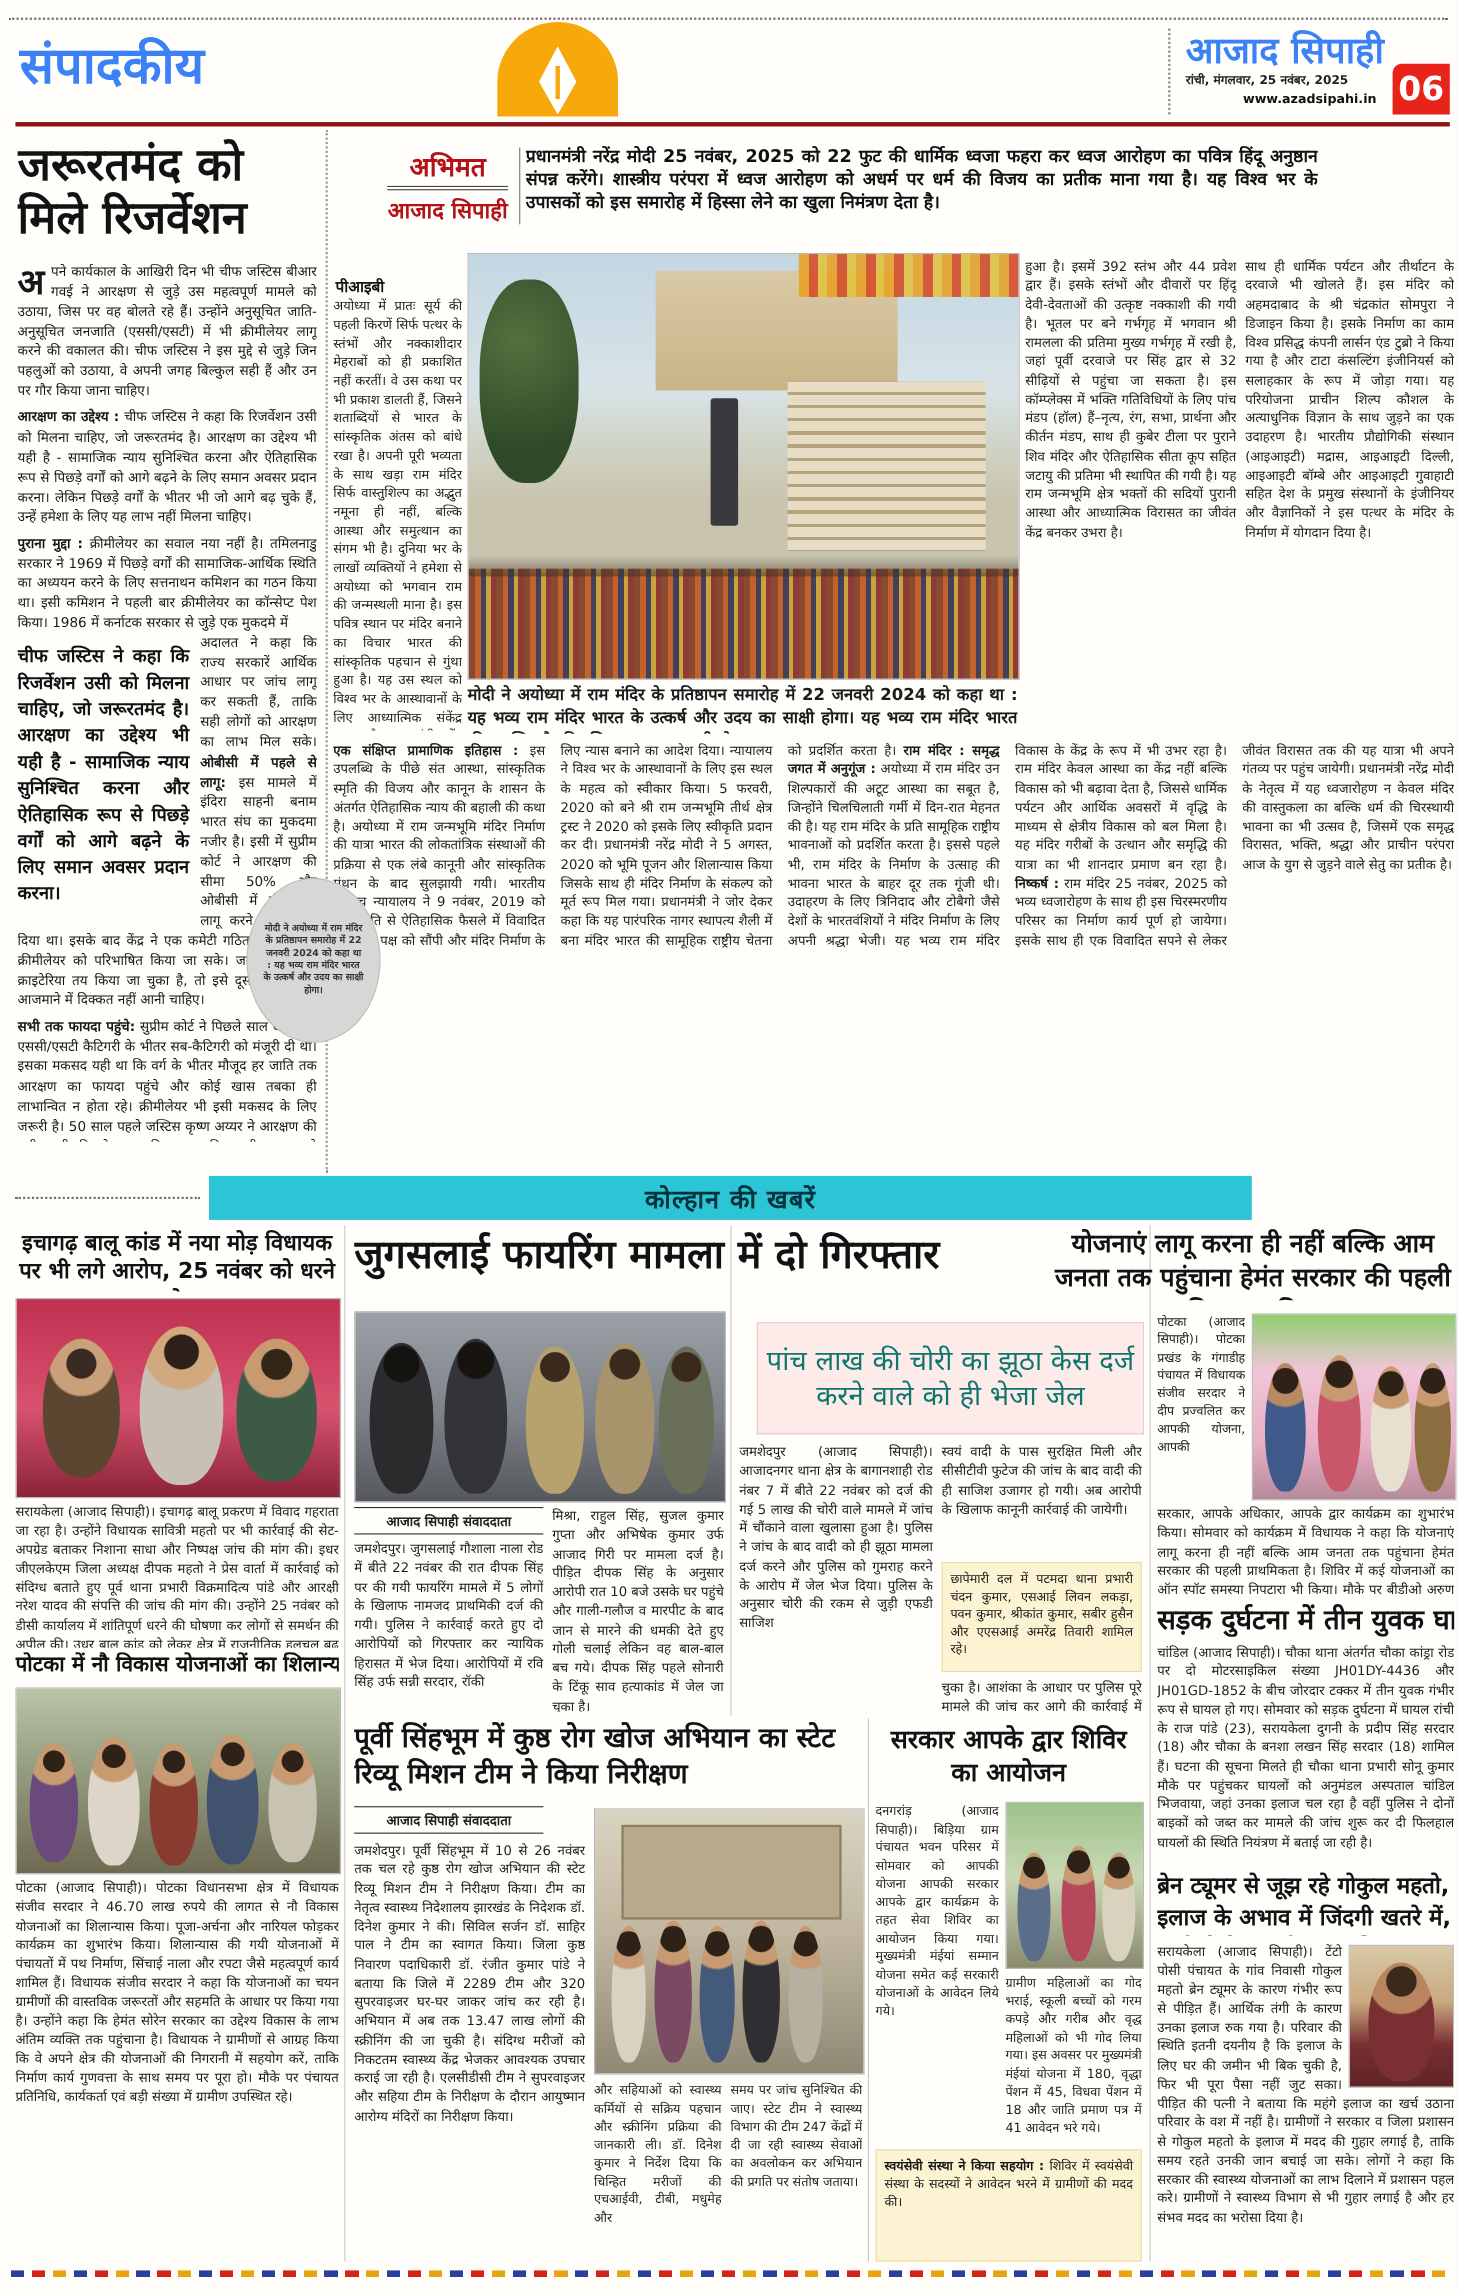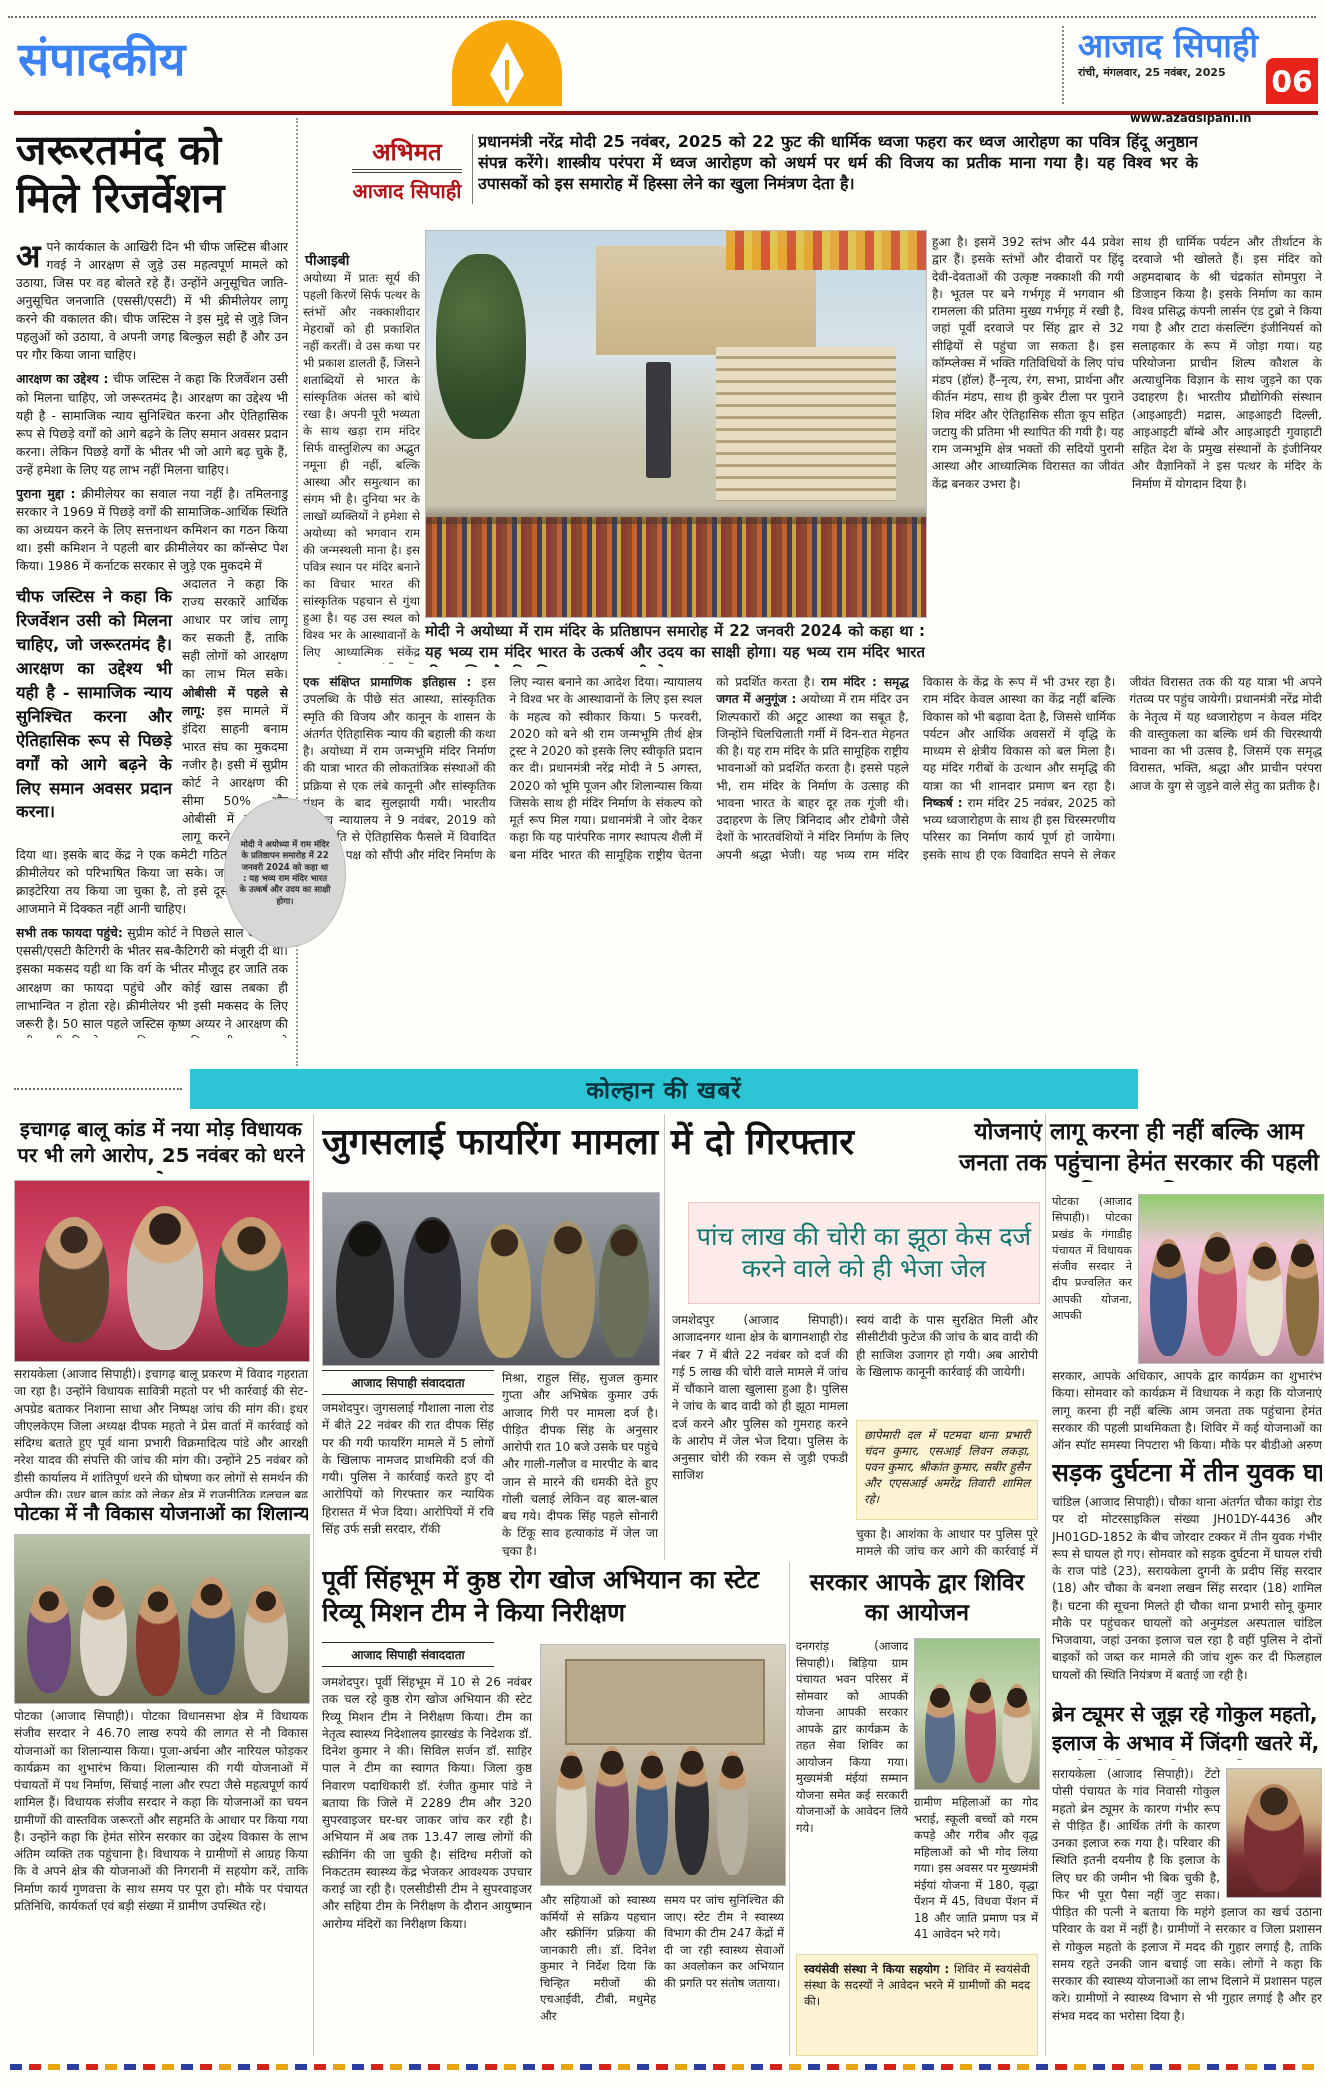--- a/index.html
+++ b/index.html
@@ -51,21 +51,21 @@
     <div class="abs" style="left:0;top:0;width:110px;height:150px;background:#f7a80b;border-radius:55px 55px 8px 8px;">
       <div class="abs" style="left:38px;top:22px;width:34px;height:62px;background:#ffffff;
            clip-path:polygon(50% 0,100% 52%,50% 100%,0 52%);"></div>
       <div class="abs" style="left:53px;top:40px;width:4px;height:30px;background:#f7a80b;"></div>
     </div>
   </div>
 
   <div class="abs" style="left:1062px;top:26px;height:78px;border-left:2px dotted #888;"></div>
   <div class="abs red bold" style="left:1078px;top:22px;font-size:33px;white-space:nowrap;">आजाद सिपाही</div>
   <div class="abs bold" style="left:1078px;top:64px;font-size:11px;color:#222;">रांची, मंगलवार, 25 नवंबर, 2025</div>
-  <div class="abs bold" style="left:1130px;top:83px;font-size:11.5px;color:#111;margin-top:28px;">www.azadsipahi.in</div>
+  <div class="abs bold" style="left:1130px;top:83px;font-size:11.5px;color:#111;">www.azadsipahi.in</div>
   <div class="abs pgnum" style="left:1266px;top:58px;width:52px;height:46px;">06</div>
 
   <div class="abs maroon-rule" style="left:14px;top:111px;width:1304px;"></div>
 
   <div class="abs headline clip" style="left:16px;top:126px;width:272px;height:104px;font-size:41px;line-height:1.18;">जरूरतमंद को मिले रिजर्वेशन</div>
 
   <div class="abs jt clip" style="left:16px;top:238px;width:272px;height:800px;font-size:12.3px;line-height:1.47;">
     <span class="bold" style="float:left;font-size:32px;line-height:0.9;padding:4px 6px 0 0;">अ</span>
     <span>पने कार्यकाल के आखिरी दिन भी चीफ जस्टिस बीआर गवई ने आरक्षण से जुड़े उस महत्वपूर्ण मामले को उठाया, जिस पर वह बोलते रहे हैं। उन्होंने अनुसूचित जाति-अनुसूचित जनजाति (एससी/एसटी) में भी क्रीमीलेयर लागू करने की वकालत की। चीफ जस्टिस ने इस मुद्दे से जुड़े जिन पहलुओं को उठाया, वे अपनी जगह बिल्कुल सही हैं और उन पर गौर किया जाना चाहिए।</span>
     <p style="margin:6px 0 0 0;"><b>आरक्षण का उद्देश्य :</b> <span>चीफ जस्टिस ने कहा कि रिजर्वेशन उसी को मिलना चाहिए, जो जरूरतमंद है। आरक्षण का उद्देश्य भी यही है - सामाजिक न्याय सुनिश्चित करना और ऐतिहासिक रूप से पिछड़े वर्गों को आगे बढ़ने के लिए समान अवसर प्रदान करना। लेकिन पिछड़े वर्गों के भीतर भी जो आगे बढ़ चुके हैं, उन्हें हमेशा के लिए यह लाभ नहीं मिलना चाहिए।</span></p>
@@ -164,21 +164,21 @@
     <div class="figure" style="left:55%;top:42%;width:14%;height:54%;background:radial-gradient(circle at 50% 13%,#2e2118 10%,#c79a72 11% 20%,#2f2f33 22%);"></div>
     <div class="figure" style="left:72%;top:44%;width:13%;height:52%;background:radial-gradient(circle at 50% 13%,#2e2118 10%,#c79a72 11% 20%,#b5b0a0 22%);"></div>
   </div>
   <div class="abs jt clip bodytxt" style="left:322px;top:1674px;width:210px;height:382px;">जमशेदपुर। पूर्वी सिंहभूम में 10 से 26 नवंबर तक चल रहे कुष्ठ रोग खोज अभियान की स्टेट रिव्यू मिशन टीम ने निरीक्षण किया। टीम का नेतृत्व स्वास्थ्य निदेशालय झारखंड के निदेशक डॉ. दिनेश कुमार ने की। सिविल सर्जन डॉ. साहिर पाल ने टीम का स्वागत किया। जिला कुष्ठ निवारण पदाधिकारी डॉ. रंजीत कुमार पांडे ने बताया कि जिले में 2289 टीम और 320 सुपरवाइजर घर-घर जाकर जांच कर रही है। अभियान में अब तक 13.47 लाख लोगों की स्क्रीनिंग की जा चुकी है। संदिग्ध मरीजों को निकटतम स्वास्थ्य केंद्र भेजकर आवश्यक उपचार कराई जा रही है। एलसीडीसी टीम ने सुपरवाइजर और सहिया टीम के निरीक्षण के दौरान आयुष्मान आरोग्य मंदिरों का निरीक्षण किया।</div>
   <div class="abs jt clip bodytxt" style="left:540px;top:1892px;width:116px;height:164px;font-size:11.5px;">और सहियाओं को स्वास्थ्य कर्मियों से सक्रिय पहचान और स्क्रीनिंग प्रक्रिया की जानकारी ली। डॉ. दिनेश कुमार ने निर्देश दिया कि चिन्हित मरीजों की एचआईवी, टीबी, मधुमेह और</div>
   <div class="abs jt clip bodytxt" style="left:664px;top:1892px;width:120px;height:164px;font-size:11.5px;">समय पर जांच सुनिश्चित की जाए। स्टेट टीम ने स्वास्थ्य विभाग की टीम 247 केंद्रों में दी जा रही स्वास्थ्य सेवाओं का अवलोकन कर अभियान की प्रगति पर संतोष जताया।</div>
 
   <div class="abs pinkbox" style="left:688px;top:1202px;width:350px;height:100px;font-size:25px;">पांच लाख की चोरी का झूठा केस दर्ज करने वाले को ही भेजा जेल</div>
   <div class="abs jt clip bodytxt" style="left:672px;top:1312px;width:176px;height:246px;">जमशेदपुर (आजाद सिपाही)। आजादनगर थाना क्षेत्र के बागानशाही रोड नंबर 7 में बीते 22 नवंबर को दर्ज की गई 5 लाख की चोरी वाले मामले में जांच में चौंकाने वाला खुलासा हुआ है। पुलिस ने जांच के बाद वादी को ही झूठा मामला दर्ज करने और पुलिस को गुमराह करने के आरोप में जेल भेज दिया। पुलिस के अनुसार चोरी की रकम से जुड़ी एफडी साजिश</div>
   <div class="abs jt clip bodytxt" style="left:856px;top:1312px;width:182px;height:104px;">स्वयं वादी के पास सुरक्षित मिली और सीसीटीवी फुटेज की जांच के बाद वादी की ही साजिश उजागर हो गयी। अब आरोपी के खिलाफ कानूनी कार्रवाई की जायेगी।</div>
-  <div class="abs yellowbox jt clip sm" style="left:856px;top:1420px;width:182px;height:100px;font-style:italic;">छापेमारी दल में पटमदा थाना प्रभारी चंदन कुमार, एसआई लिवन लकड़ा, पवन कुमार, श्रीकांत कुमार, सबीर हुसैन और एएसआई अमरेंद्र तिवारी शामिल रहे।</div>
+  <div class="abs yellowbox jt clip sm" style="left:856px;top:1420px;width:182px;height:100px;">छापेमारी दल में पटमदा थाना प्रभारी चंदन कुमार, एसआई लिवन लकड़ा, पवन कुमार, श्रीकांत कुमार, सबीर हुसैन और एएसआई अमरेंद्र तिवारी शामिल रहे।</div>
   <div class="abs jt clip bodytxt" style="left:856px;top:1526px;width:182px;height:32px;">चुका है। आशंका के आधार पर पुलिस पूरे मामले की जांच कर आगे की कार्रवाई में जुटी है।</div>
 
   <div class="abs headline center clip" style="left:796px;top:1568px;width:242px;height:62px;font-size:23px;line-height:1.3;">सरकार आपके द्वार शिविर का आयोजन</div>
   <div class="abs jt clip bodytxt" style="left:796px;top:1638px;width:112px;height:310px;font-size:11.5px;">दनगरांड़ (आजाद सिपाही)। बिड़िया ग्राम पंचायत भवन परिसर में सोमवार को आपकी योजना आपकी सरकार आपके द्वार कार्यक्रम के तहत सेवा शिविर का आयोजन किया गया। मुख्यमंत्री मंईयां सम्मान योजना समेत कई सरकारी योजनाओं के आवेदन लिये गये।</div>
   <div class="ph" style="left:914px;top:1638px;width:124px;height:150px;background:linear-gradient(180deg,#9cc38a 0%,#c9d8b4 45%,#8a8a6e 100%);">
     <div class="figure" style="left:8%;top:30%;width:24%;height:66%;background:radial-gradient(circle at 50% 14%,#2e2118 11%,#c79a72 12% 22%,#5a6e8a 24%);"></div>
     <div class="figure" style="left:40%;top:26%;width:25%;height:70%;background:radial-gradient(circle at 50% 14%,#2e2118 11%,#c79a72 12% 22%,#b5485a 24%);"></div>
     <div class="figure" style="left:70%;top:30%;width:24%;height:66%;background:radial-gradient(circle at 50% 14%,#2e2118 11%,#c79a72 12% 22%,#d8d2bf 24%);"></div>
   </div>
   <div class="abs jt clip bodytxt" style="left:914px;top:1794px;width:124px;height:154px;font-size:11.5px;">ग्रामीण महिलाओं का गोद भराई, स्कूली बच्चों को गरम कपड़े और गरीब और वृद्ध महिलाओं को भी गोद लिया गया। इस अवसर पर मुख्यमंत्री मंईयां योजना में 180, वृद्धा पेंशन में 45, विधवा पेंशन में 18 और जाति प्रमाण पत्र में 41 आवेदन भरे गये।</div>

